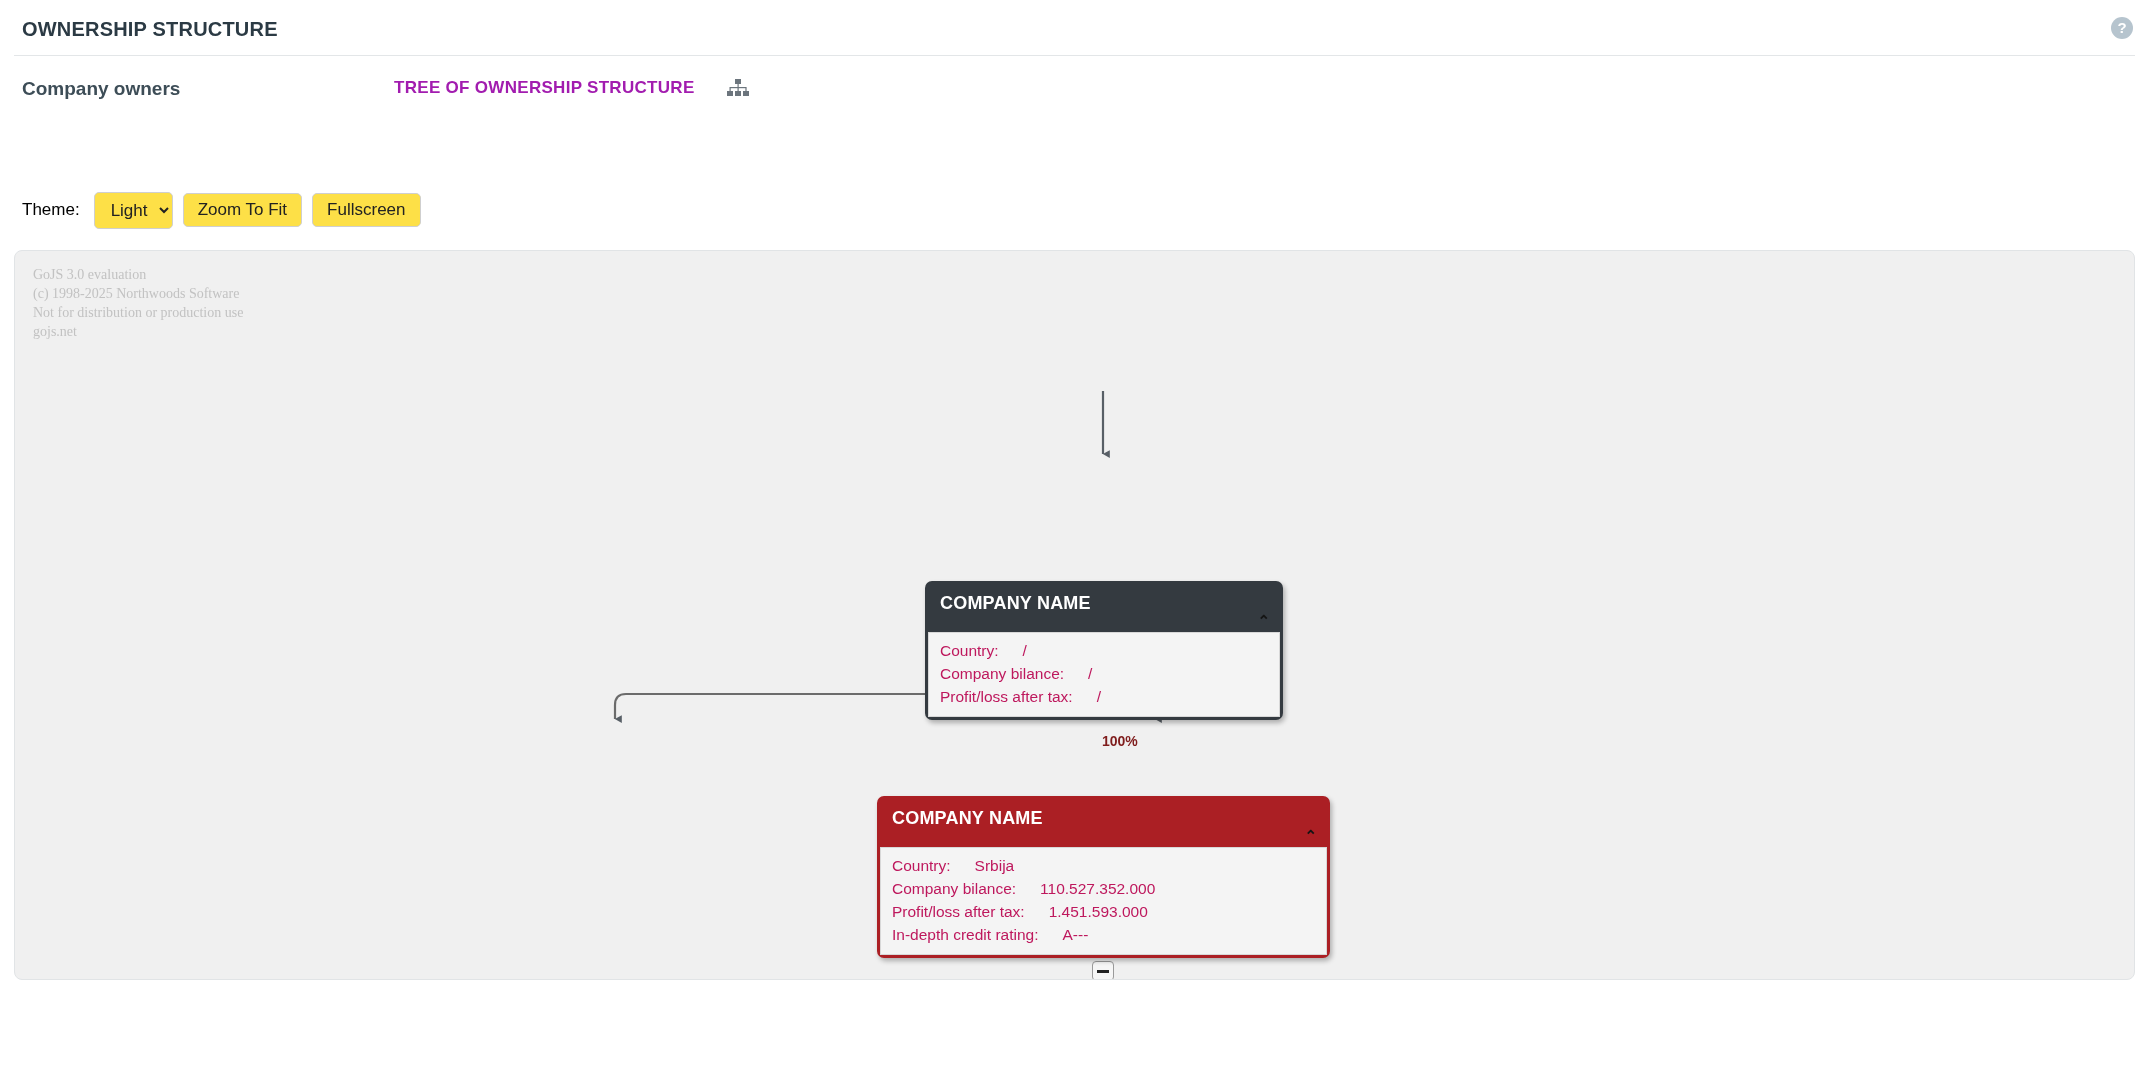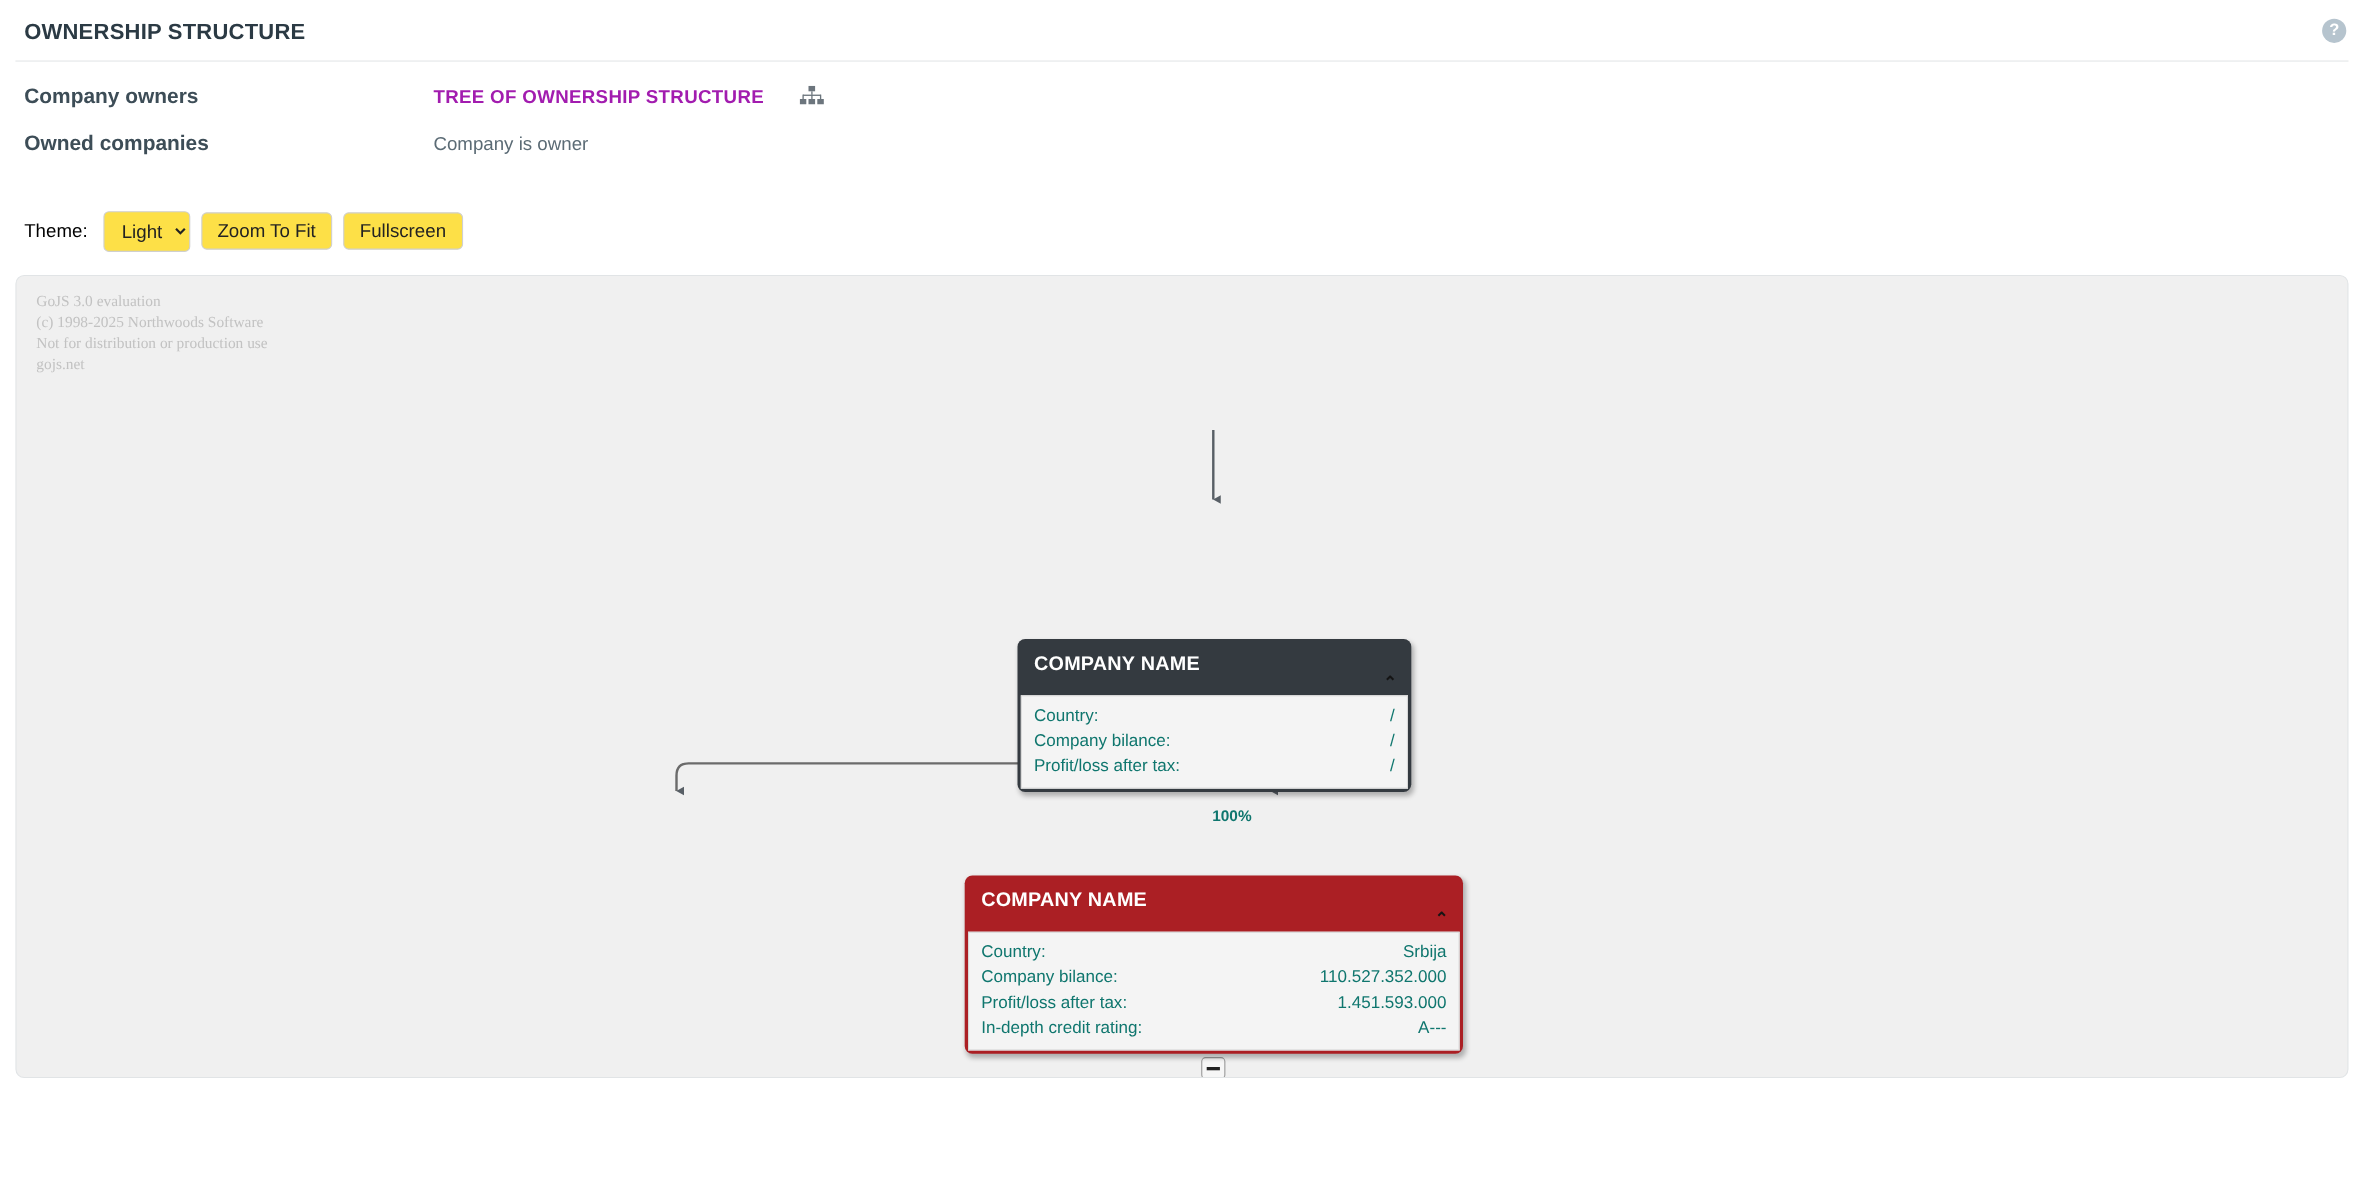--- a/index.html
+++ b/index.html
@@ -159,42 +159,41 @@
     cursor: pointer;
     user-select: none;
   }
   .node-body {
     background: #f4f4f4;
     border: 1px solid #d8d8d8;
     padding: 6px 11px 8px 11px;
   }
   .node-row {
     display: flex;
-    justify-content: space-between;
     font-size: 15.5px;
     line-height: 23px;
-    color: #0f766e;
+    color: #be185d;
     white-space: nowrap;
   }
   .node-row .k { padding-right: 24px; }
   .node-row .v { text-align: right; }
 
   .node.dark  { background: #343a40; }
   .node.red   { background: #ab1f24; }
 
   
   #node-root   { left: 910px;  top: 330px; width: 358px; }
   #node-mid    { left: 862px;  top: 545px; width: 453px; }
 
   
   .link-label {
     position: absolute;
     font-size: 14px;
     font-weight: bold;
-    color: #0f766e;
+    color: #7f1d1d;
     user-select: none;
     white-space: nowrap;
   }
   #lbl-root-mid  { left: 1087px; top: 482px; }
 
   
   .collapse-btn {
     position: absolute;
     left: 1077px; top: 710px;
     width: 22px; height: 20px;
@@ -235,24 +234,20 @@
           <rect x="10.5" y="5" width="1.2" height="3" fill="#6c757d"></rect>
           <rect x="3" y="8" width="16" height="1.2" fill="#6c757d"></rect>
           <rect x="2.5" y="8" width="1.2" height="4" fill="#6c757d"></rect>
           <rect x="10.5" y="8" width="1.2" height="4" fill="#6c757d"></rect>
           <rect x="18.4" y="8" width="1.2" height="4" fill="#6c757d"></rect>
         </svg>
       </span>
     </div>
   </div>
 
-  <div class="legend-row">
-    <div class="legend-label">Owned companies</div>
-    <div class="legend-value">Company is owner</div>
-  </div>
 
 </div>
 
 <div class="toolbar">
   <span class="toolbar-label">Theme:</span>
   <select class="theme-select" id="theme-select"><option value="Light">Light</option><option value="Dark">Dark</option></select>
   <button class="btn">Zoom To Fit</button>
   <button class="btn">Fullscreen</button>
 </div>
 

